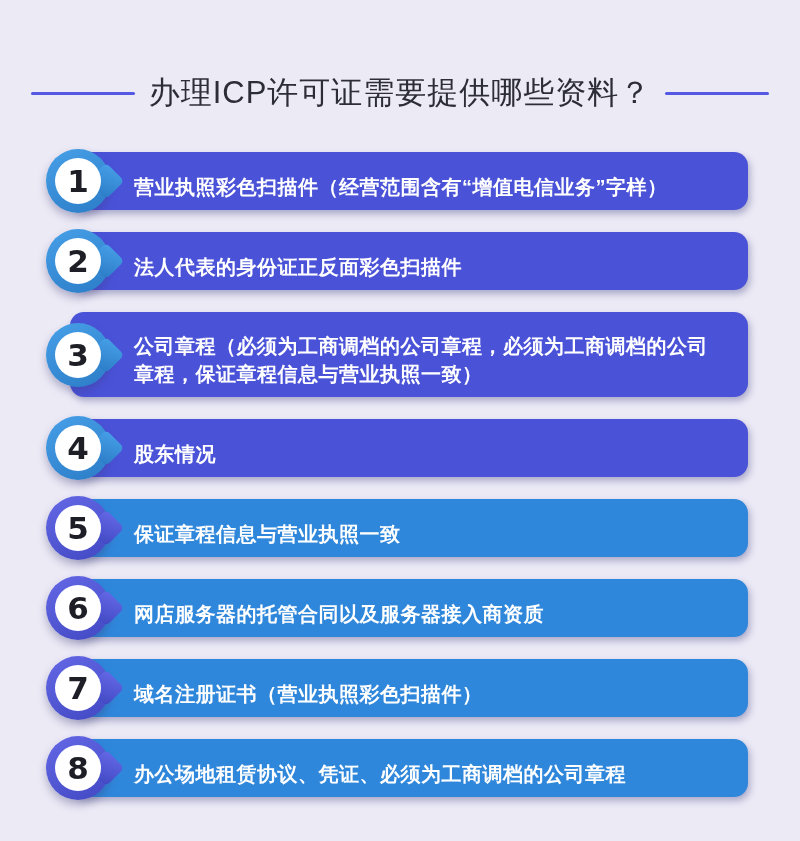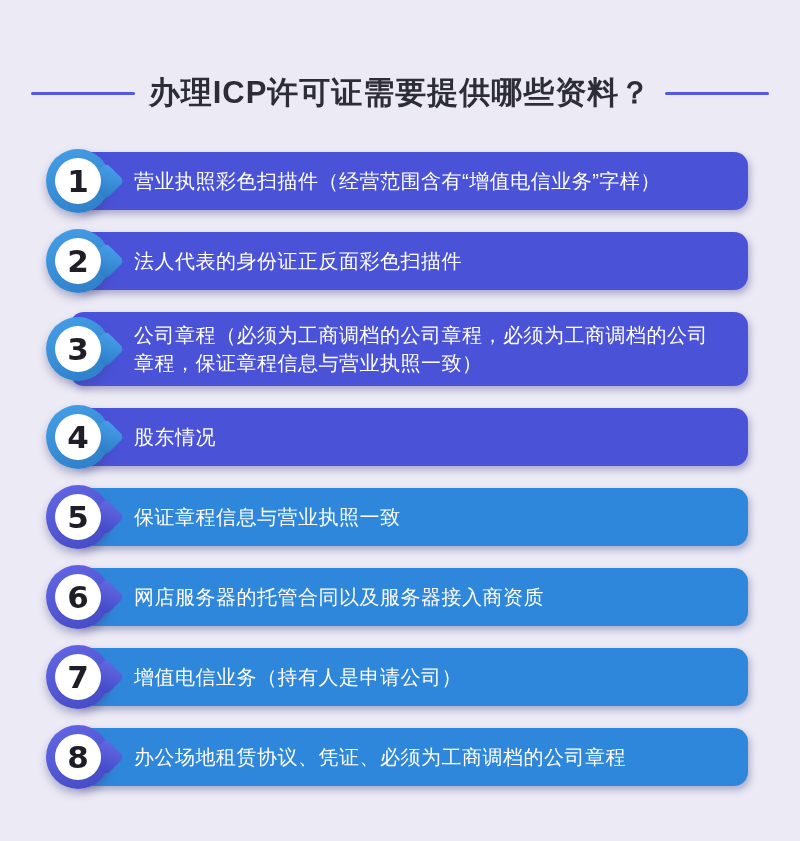--- a/index.html
+++ b/index.html
@@ -25,21 +25,21 @@
   }
   .title-line {
     display: inline-block;
     width: 104px;
     height: 3px;
     background: var(--line-color, #5458E2);
     border-radius: 2px;
   }
   .page-title {
     font-size: 31px;
-    font-weight: 700;
+    font-weight: 400;
     letter-spacing: 1px;
     color: var(--title-color, #2D2D38);
     white-space: nowrap;
   }
   
   .item {
     position: relative;
     margin: 0 52px 22px 46px;
   }
   .bar {
@@ -48,23 +48,24 @@
     border-radius: 14px;
     background: var(--bar, #4A52D8);
     box-shadow: 2px 4px 7px rgba(90, 90, 150, 0.45);
     display: flex;
     align-items: center;
     padding: 9px 22px 9px 64px;
   }
   .bar-text {
     color: #ffffff;
     font-size: 20px;
-    font-weight: 400;
+    font-weight: 700;
     line-height: 28px;
     letter-spacing: 0.5px;
+    margin-top: 11px;
   }
   .badge {
     position: absolute;
     left: 0;
     top: 50%;
     transform: translateY(-50%);
     width: 64px;
     height: 64px;
     border-radius: 50%;
     background: linear-gradient(155deg, var(--badge-light, #47A0E8), var(--badge-dark, #2B7CC6));
@@ -165,21 +166,21 @@
     <div class="bar">
       <span class="bar-text">网店服务器的托管合同以及服务器接入商资质</span>
     </div>
   </div>
 
   <div class="item" style="--bar: #2F87DB; --badge-light: #6468E6; --badge-dark: #4248C2;">
     <div class="badge">
       <span class="badge-num">7</span>
     </div>
     <div class="bar">
-      <span class="bar-text">增值电信业务（持有人是申请公司）</span>
+      <span class="bar-text">域名注册证书（营业执照彩色扫描件）</span>
     </div>
   </div>
 
   <div class="item" style="--bar: #2F87DB; --badge-light: #6468E6; --badge-dark: #4248C2;">
     <div class="badge">
       <span class="badge-num">8</span>
     </div>
     <div class="bar">
       <span class="bar-text">办公场地租赁协议、凭证、必须为工商调档的公司章程</span>
     </div>

